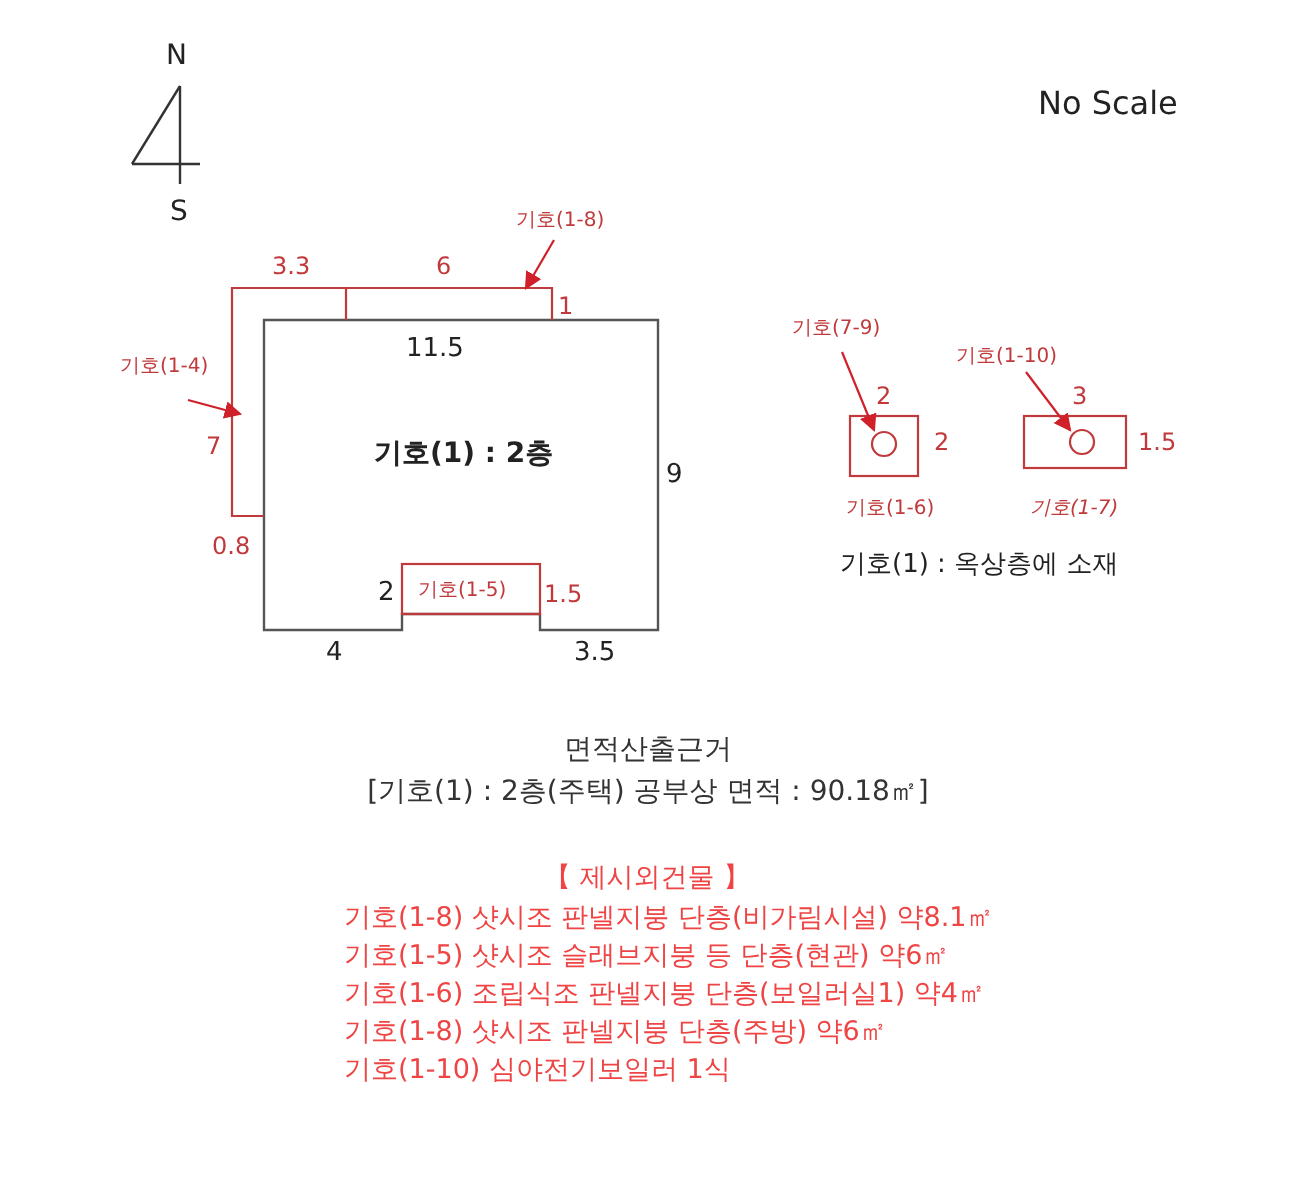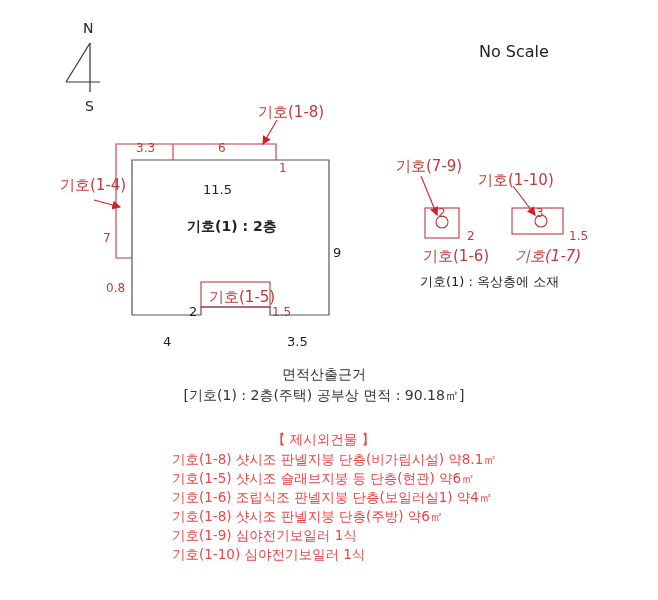--- a/index.html
+++ b/index.html
@@ -1,21 +1,21 @@
 <!DOCTYPE html>
 <html><head>
 <meta charset="utf-8">
 <style>
   html,body{margin:0;padding:0;background:#fff;}
   body{width:658px;height:600px;position:relative;overflow:hidden;font-family:"DejaVu Sans","Liberation Sans",sans-serif;}
   .abs{position:absolute;white-space:nowrap;}
   .blk{color:#222;}
   .red{color:#c0393b;}
-  .lbl{font-size:15px;}
-  .dim{font-size:12px;margin-top:15px;}
+  .lbl{font-size:10px;}
+  .dim{font-size:12px;}
   svg{position:absolute;left:0;top:0;}
   .calc{font-size:14px;color:#333;text-align:center;width:658px;left:0;}
   .list{font-size:13.5px;color:#ef4444;line-height:19px;}
 </style>
 </head>
 <body>
 
 <svg width="658" height="600">
   <defs>
     <marker id="ah" markerWidth="8" markerHeight="8" refX="7" refY="4" orient="auto">
@@ -44,21 +44,21 @@
   <rect x="425" y="208" width="34" height="30" fill="none" stroke="#c0393b" stroke-width="1.1"></rect>
   <circle cx="442" cy="222" r="6" fill="none" stroke="#c0393b" stroke-width="1.1"></circle>
   <line x1="421" y1="176" x2="437" y2="215" stroke="#d0202a" stroke-width="1.1" marker-end="url(#ah)"></line>
   <rect x="512" y="208" width="51" height="26" fill="none" stroke="#c0393b" stroke-width="1.1"></rect>
   <circle cx="541" cy="221" r="6" fill="none" stroke="#c0393b" stroke-width="1.1"></circle>
   <line x1="513" y1="186" x2="535" y2="215" stroke="#d0202a" stroke-width="1.1" marker-end="url(#ah)"></line>
 </svg>
 
 <div class="abs blk" style="left:83px;top:20px;font-size:14px;">N</div>
 <div class="abs blk" style="left:85px;top:98px;font-size:14px;">S</div>
-<div class="abs blk" style="left:479px;top:42px;font-size:16px;">No Scale</div>
+<div class="abs blk" style="left:519px;top:42px;font-size:16px;">No Scale</div>
 
 <div class="abs blk" style="left:187px;top:218px;font-size:14px;font-weight:bold;">기호(1) : 2층</div>
 <div class="abs blk dim" style="left:203px;top:167px;font-size:13px;text-align:right;">11.5</div>
 <div class="abs blk dim" style="left:333px;top:230px;font-size:13px;">9</div>
 <div class="abs blk dim" style="left:163px;top:319px;font-size:13px;">4</div>
 <div class="abs blk dim" style="left:287px;top:319px;font-size:13px;">3.5</div>
 <div class="abs blk dim" style="left:189px;top:289px;font-size:13px;">2</div>
 
 <div class="abs red lbl" style="left:258px;top:103px;">기호(1-8)</div>
 <div class="abs red dim" style="left:136px;top:126px;">3.3</div>
@@ -82,15 +82,14 @@
 
 <div class="abs calc" style="top:366px;left:-5px;">면적산출근거</div>
 <div class="abs calc" style="top:387px;left:-5px;">[기호(1) : 2층(주택) 공부상 면적 : 90.18㎡]</div>
 
 <div class="abs list" style="left:272px;top:430px;">【 제시외건물 】</div>
 <div class="abs list" style="left:172px;top:450px;">
   <div>기호(1-8) 샷시조 판넬지붕 단층(비가림시설) 약8.1㎡</div>
   <div>기호(1-5) 샷시조 슬래브지붕 등 단층(현관) 약6㎡</div>
   <div>기호(1-6) 조립식조 판넬지붕 단층(보일러실1) 약4㎡</div>
   <div>기호(1-8) 샷시조 판넬지붕 단층(주방) 약6㎡</div>
-  <div>기호(1-9) 심야전기보일러 1식</div>
   <div>기호(1-10) 심야전기보일러 1식</div>
 </div>
 
 </body></html>

